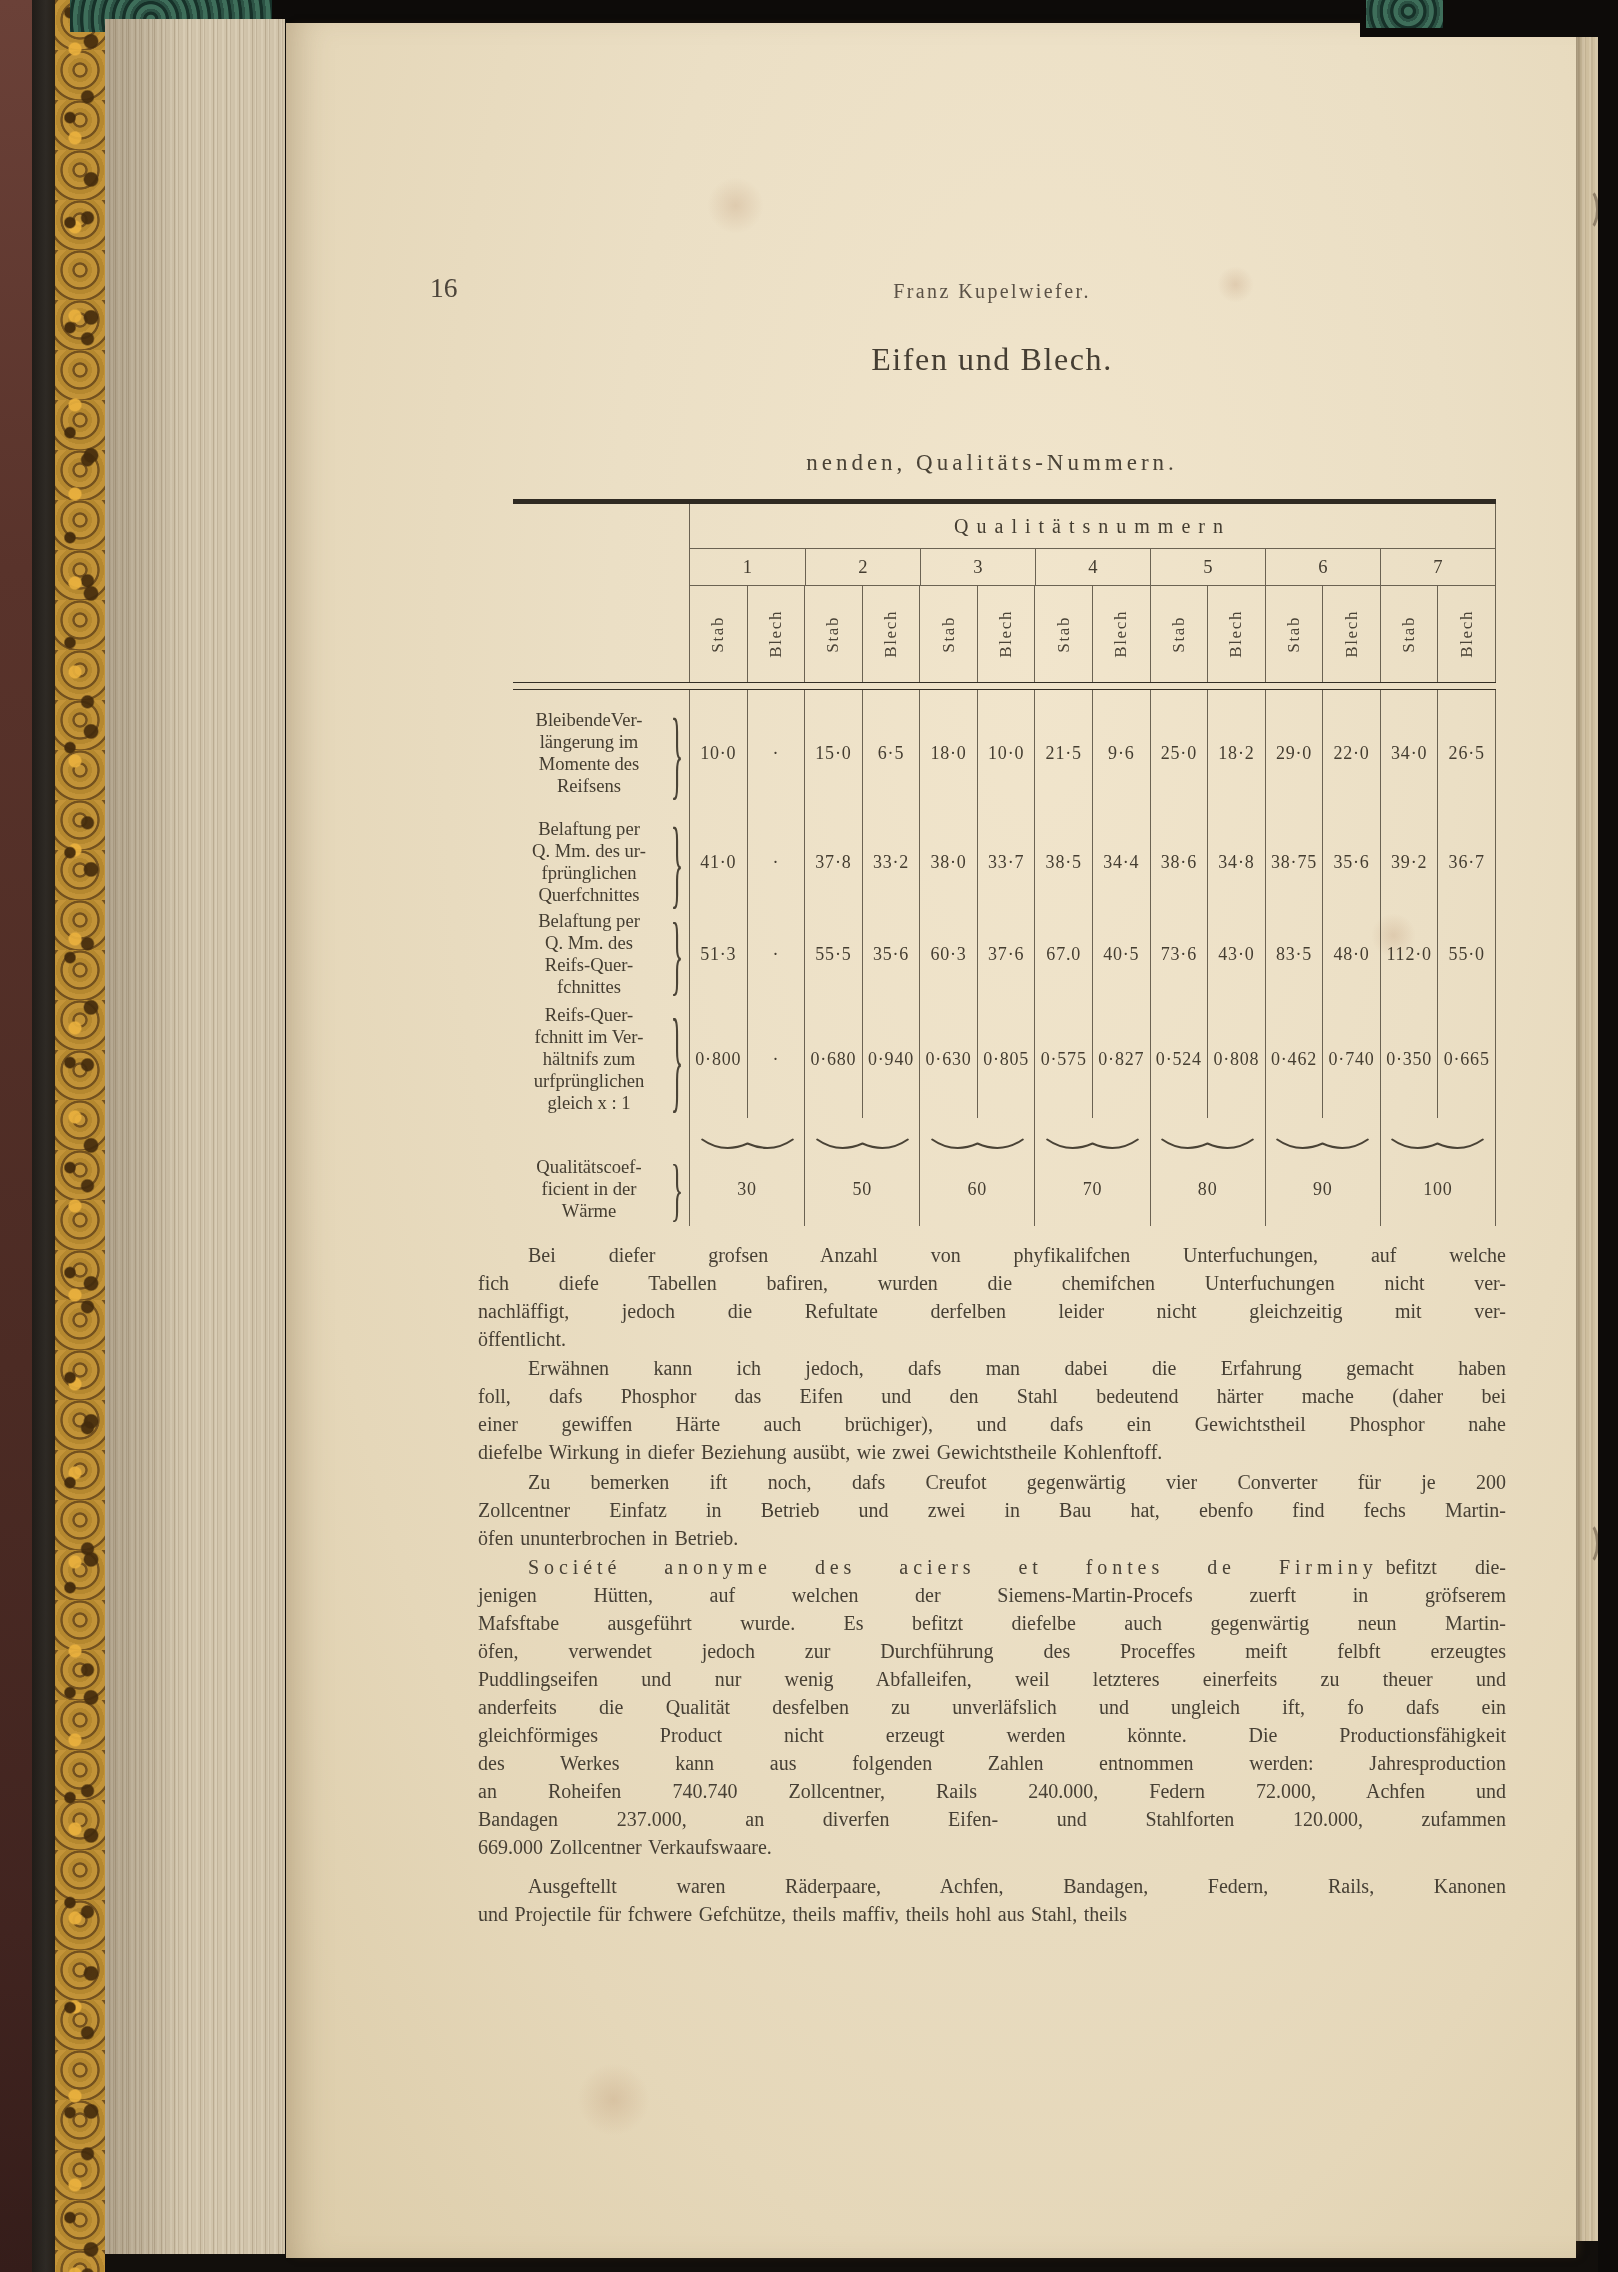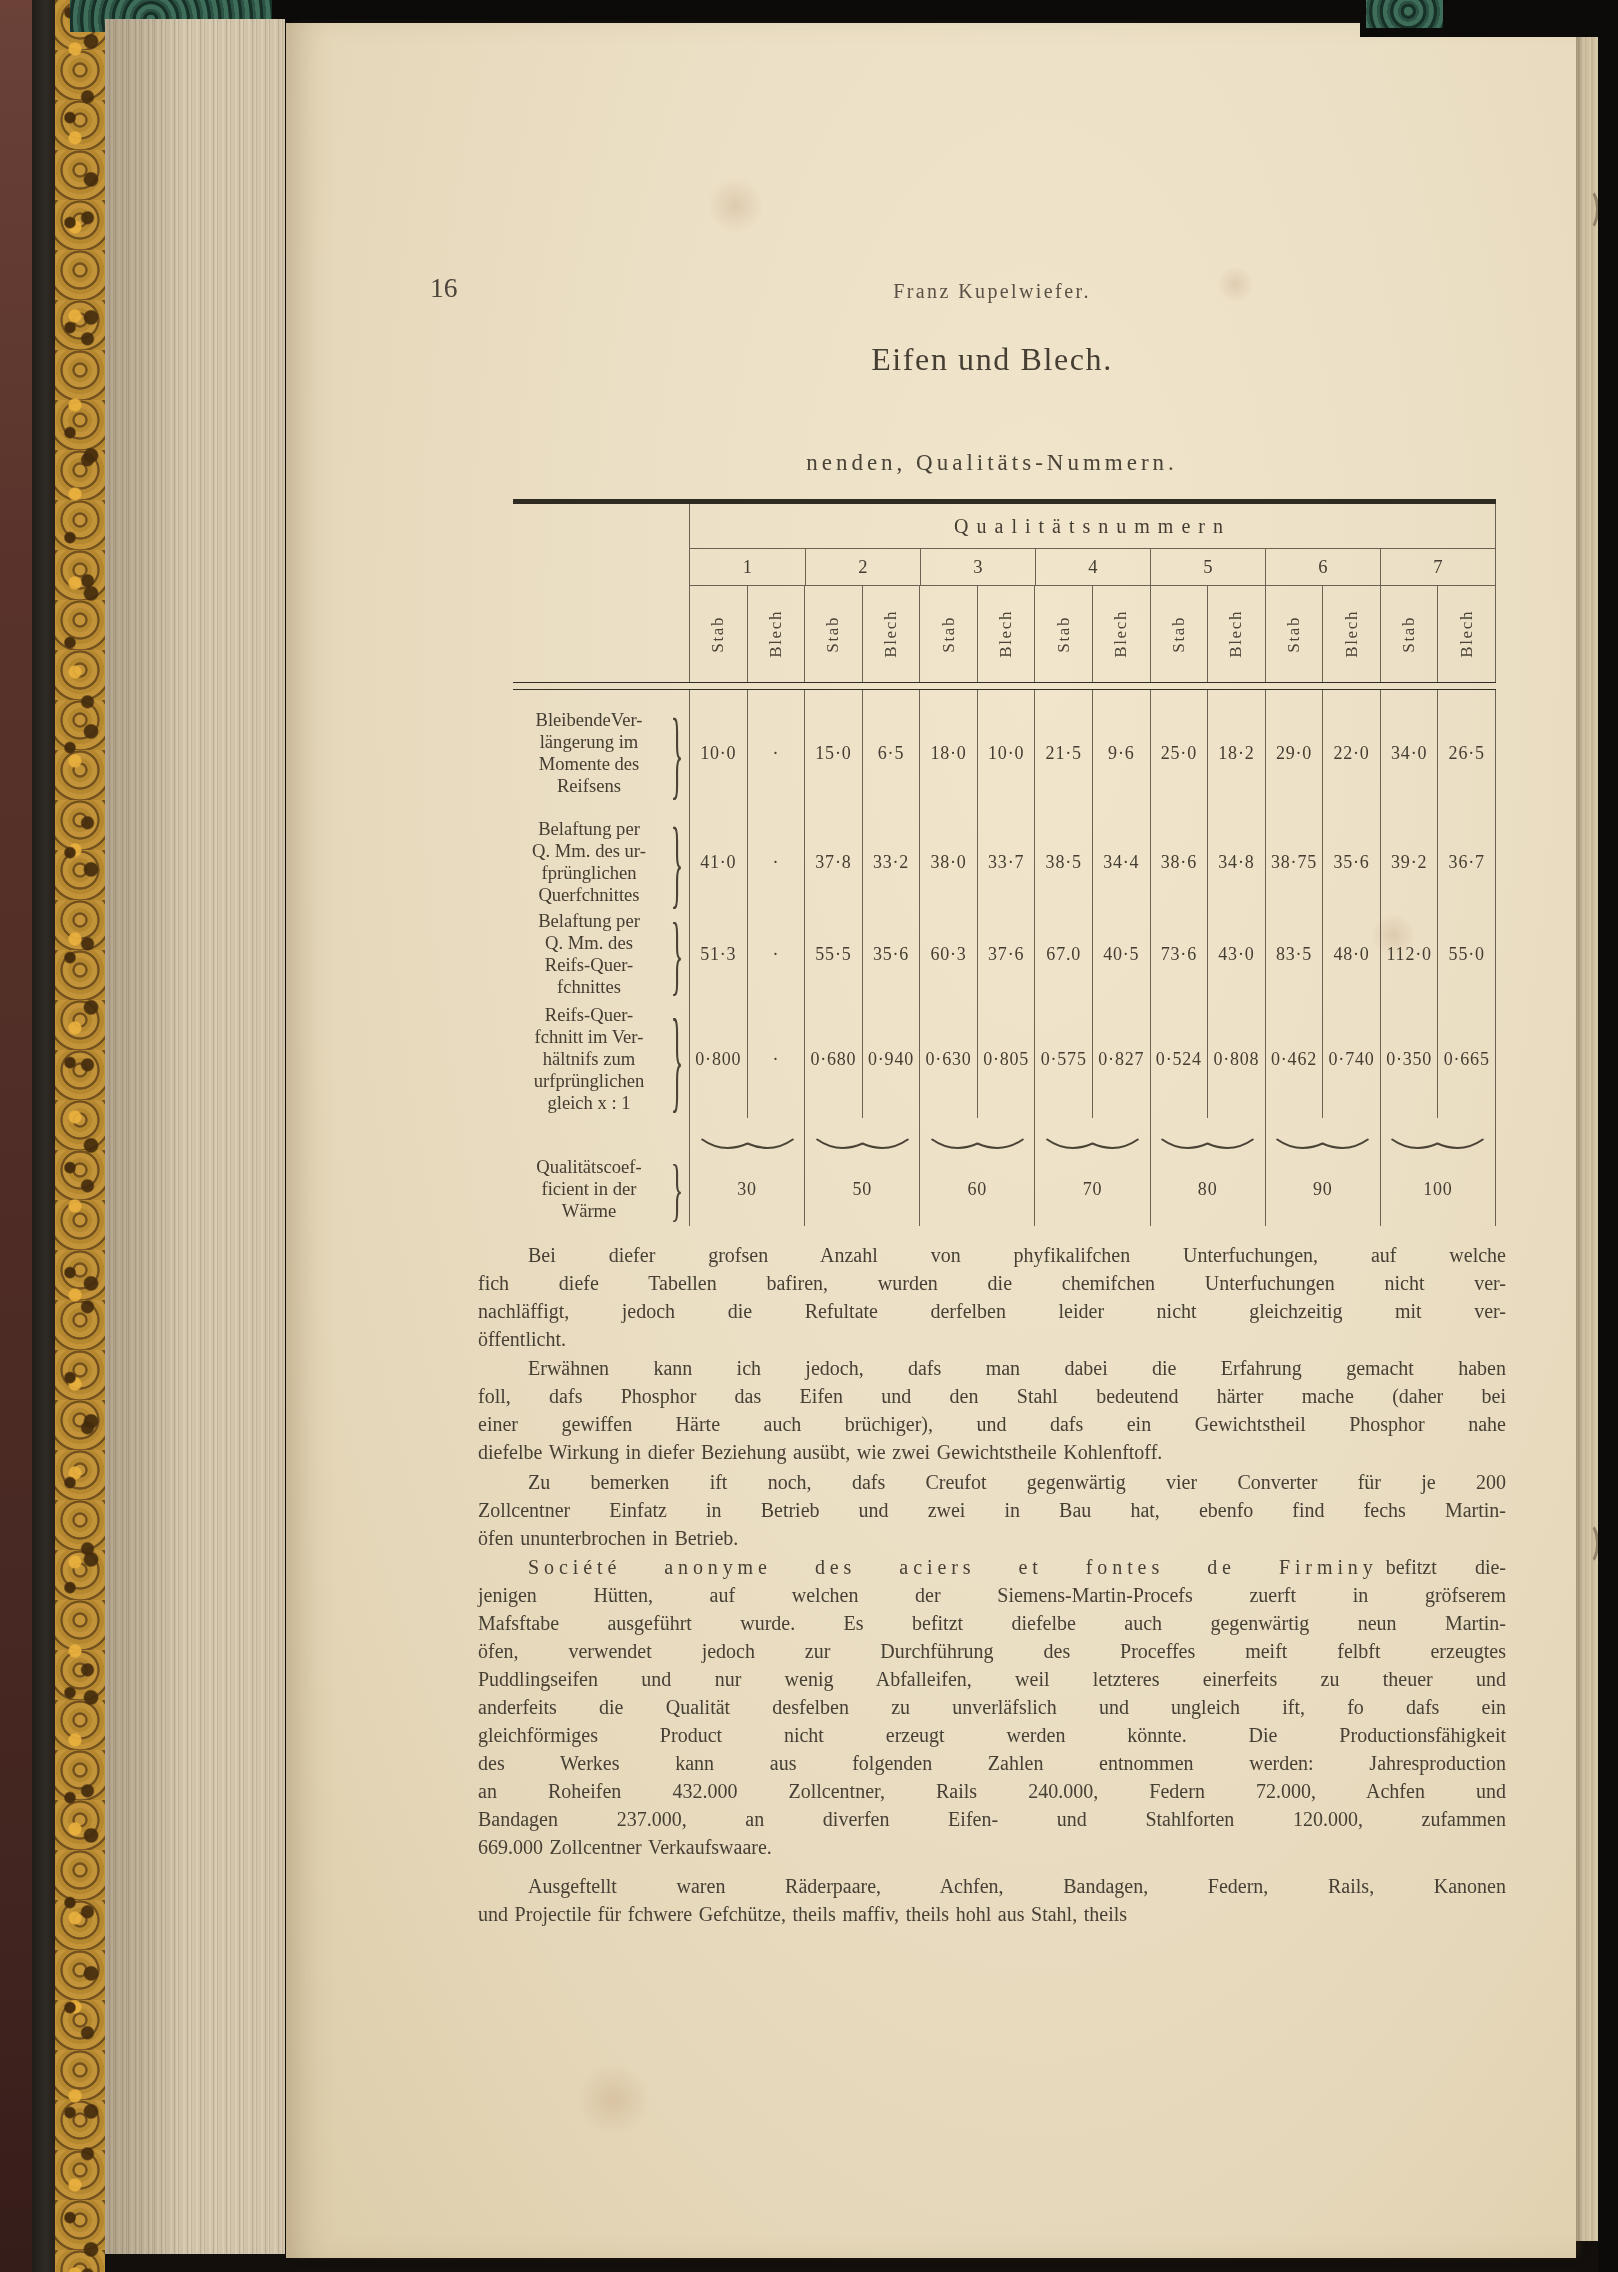--- a/index.html
+++ b/index.html
@@ -355,21 +355,21 @@
   <div class="para" style="top:1530px">
     <div class="intro"><span class="spaced">Société anonyme des aciers et fontes de Firminy</span><span>befitzt die-</span></div>
     <div>
         <div class="tline">jenigen Hütten, auf welchen der Siemens-Martin-Procefs zuerft in gröfserem</div>
         <div class="tline">Mafsftabe ausgeführt wurde. Es befitzt diefelbe auch gegenwärtig neun Martin-</div>
         <div class="tline">öfen, verwendet jedoch zur Durchführung des Proceffes meift felbft erzeugtes</div>
         <div class="tline">Puddlingseifen und nur wenig Abfalleifen, weil letzteres einerfeits zu theuer und</div>
         <div class="tline">anderfeits die Qualität desfelben zu unverläfslich und ungleich ift, fo dafs ein</div>
         <div class="tline">gleichförmiges Product nicht erzeugt werden könnte. Die Productionsfähigkeit</div>
         <div class="tline">des Werkes kann aus folgenden Zahlen entnommen werden: Jahresproduction</div>
-        <div class="tline">an Roheifen 432.000 Zollcentner, Rails 240.000, Federn 72.000, Achfen und</div>
+        <div class="tline">an Roheifen 740.740 Zollcentner, Rails 240.000, Federn 72.000, Achfen und</div>
         <div class="tline">Bandagen 237.000, an diverfen Eifen- und Stahlforten 120.000, zufammen</div>
         <div class="tline tlast">669.000 Zollcentner Verkaufswaare.</div>
       </div>
   </div>
   <div class="para indent-first" style="top:1849px">
       <div class="tline">Ausgeftellt waren Räderpaare, Achfen, Bandagen, Federn, Rails, Kanonen</div>
       <div class="tline tlast">und Projectile für fchwere Gefchütze, theils maffiv, theils hohl aus Stahl, theils</div>
     </div>
 </div>
 

